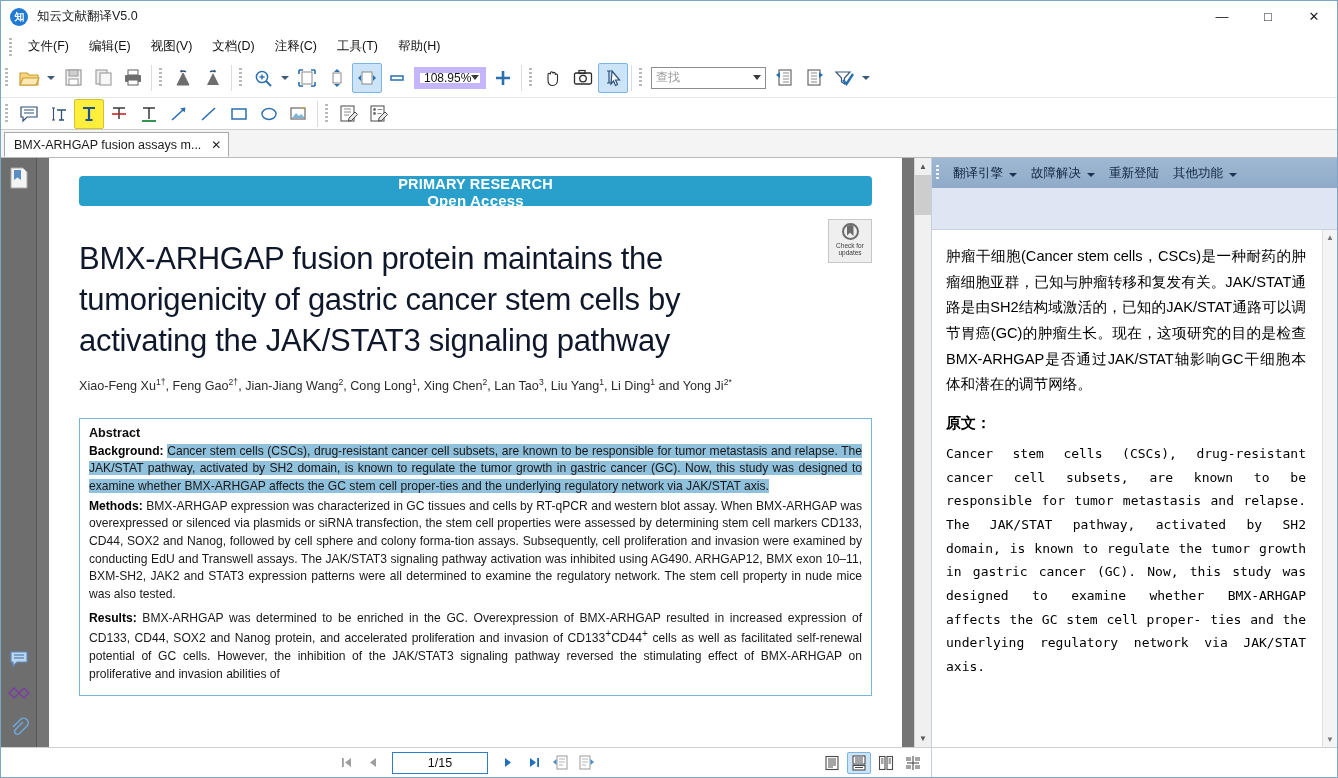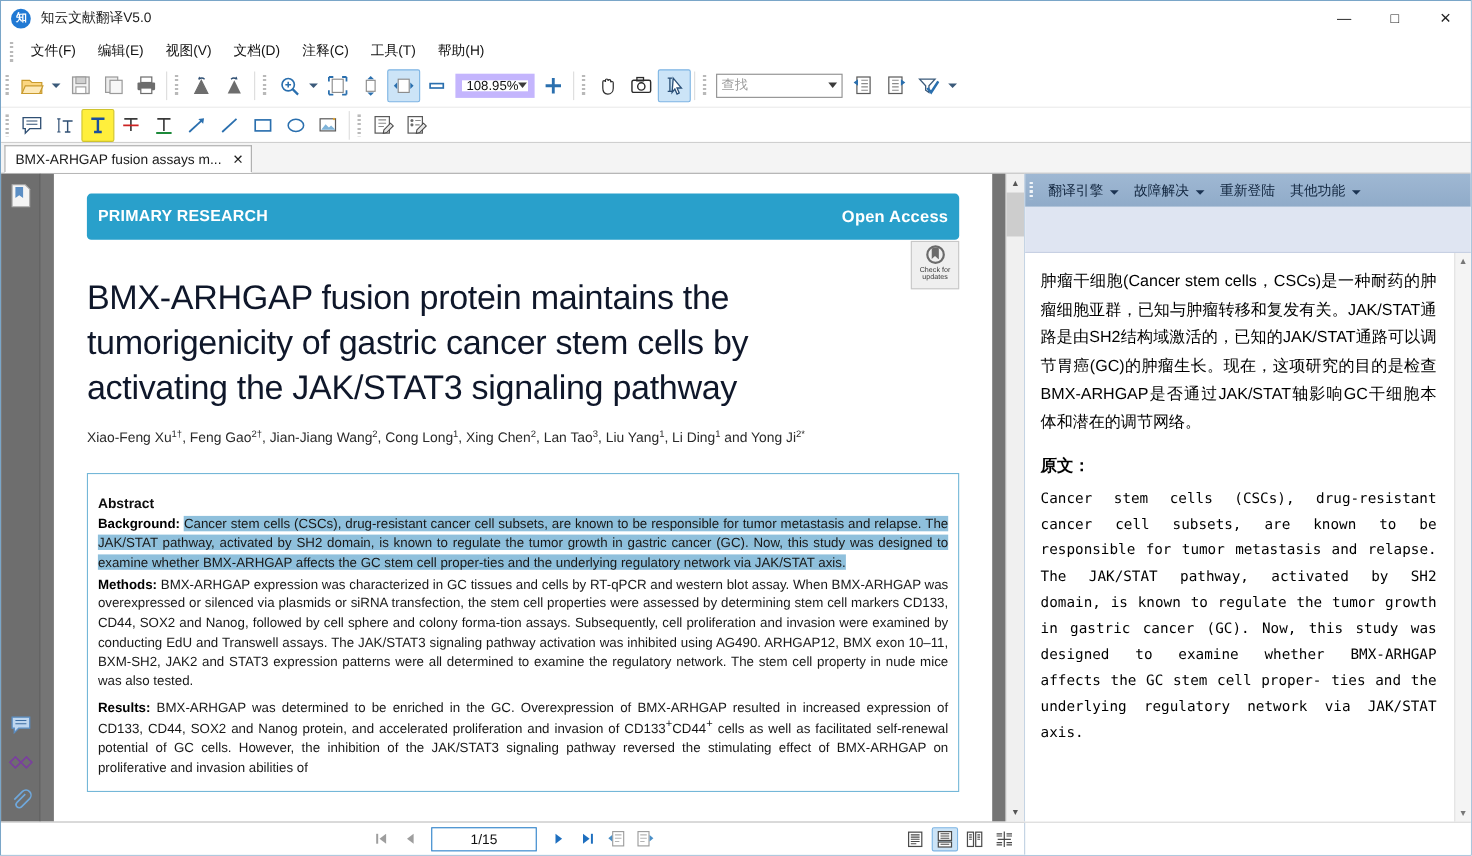--- a/index.html
+++ b/index.html
@@ -168,27 +168,28 @@
     width: 853px;
     background: #ffffff;
     padding: 18px 0 0 0;
     position: relative;
   }
   .page-inner { padding: 0 30px; }
 
   .banner {
     background: #29a0cb;
     border-radius: 4px;
-    height: 42px;
+    height: 30px;
     display: flex; align-items: center; justify-content: space-between;
     padding: 0 10px;
     color: #fff;
     font-weight: bold;
     font-size: 14.5px;
     letter-spacing: 0.2px;
+    flex-direction: column;
   }
   .banner .oa { font-size: 15px; }
 
   .paper-title {
     font-size: 31px;
     line-height: 1.33;
     color: #0f172a;
     margin-top: 32px;
     font-weight: normal;
     letter-spacing: -0.3px;
@@ -215,21 +216,21 @@
   }
   .authors {
     font-size: 12.6px; color: #2a2a2a; line-height: 1.5;
     margin-top: 14px; max-width: 700px;
   }
   .authors sup { font-size: 8.6px; }
 
   .abstract-box {
     margin-top: 22px;
     border: 1px solid #74b7d8;
-    padding: 20px 9px 10px 9px;
+    padding: 7px 9px 10px 9px;
     background: #fff;
   }
   .abs-h { font-size: 12.6px; font-weight: bold; color: #0d0d0d; margin-bottom: 3px; }
   .abs-p {
     font-size: 12.1px; line-height: 1.46; color: #181818;
     text-align: justify; margin-bottom: 2px;
   }
   .abs-p b { color: #000; }
   .sel { background: #8fc0dc; }
 

